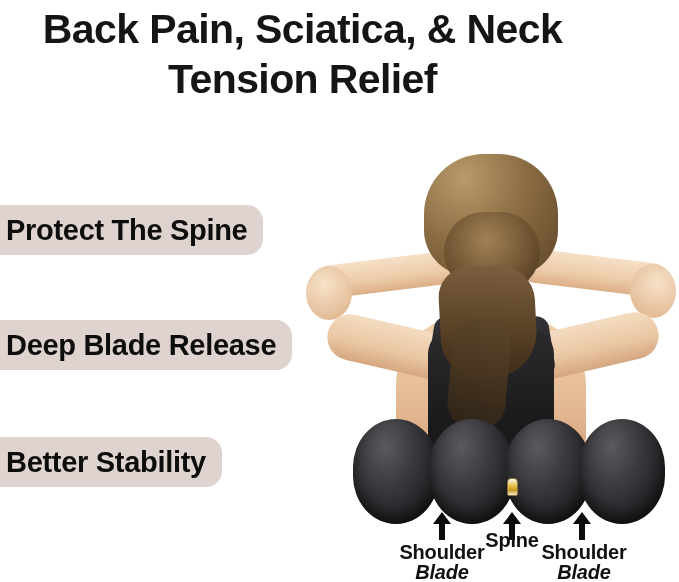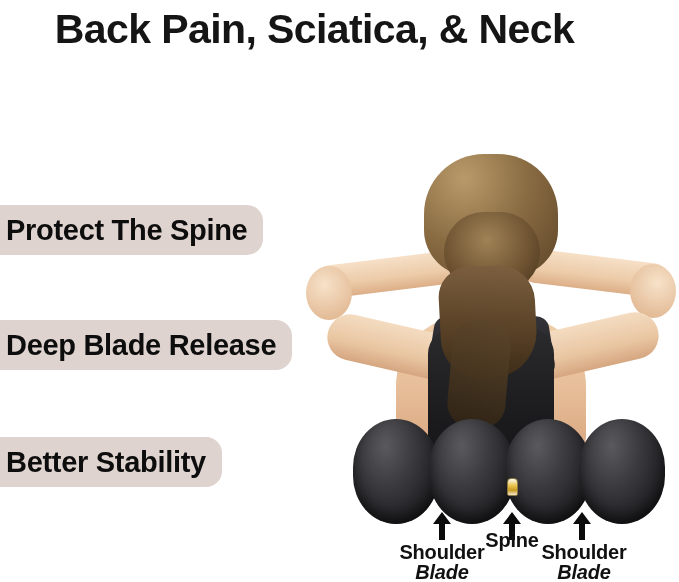--- a/index.html
+++ b/index.html
@@ -12,21 +12,21 @@
     width: 679px;
     height: 582px;
     background: #ffffff;
     overflow: hidden;
     font-family: "Liberation Sans", sans-serif;
   }
 
   
   .title {
     position: absolute;
-    left: 12px;
+    left: 0;
     top: 4px;
     width: 605px;
     text-align: center;
     font-family: "Liberation Sans", sans-serif;
     font-weight: bold;
     font-size: 41px;
     line-height: 50px;
     letter-spacing: -0.6px;
     color: #151515;
   }
@@ -231,20 +231,21 @@
   #anat-3 { left: 528px; top: 542px; width: 112px; }
   .anat-label .l2 { display: block; font-style: italic; }
 </style>
 </head>
 <body>
 
 <div id="page">
 
   <div class="title">
     <span>Back Pain, Sciatica, &amp; Neck</span>
+    <span class="line2">Tension Relief</span>
   </div>
 
   <div class="photo">
 
     <div class="arm arm-l-fore"></div>
     <div class="arm arm-r-fore"></div>
     <div class="arm elbow-l"></div>
     <div class="arm elbow-r"></div>
 
     <div class="neck"></div>

